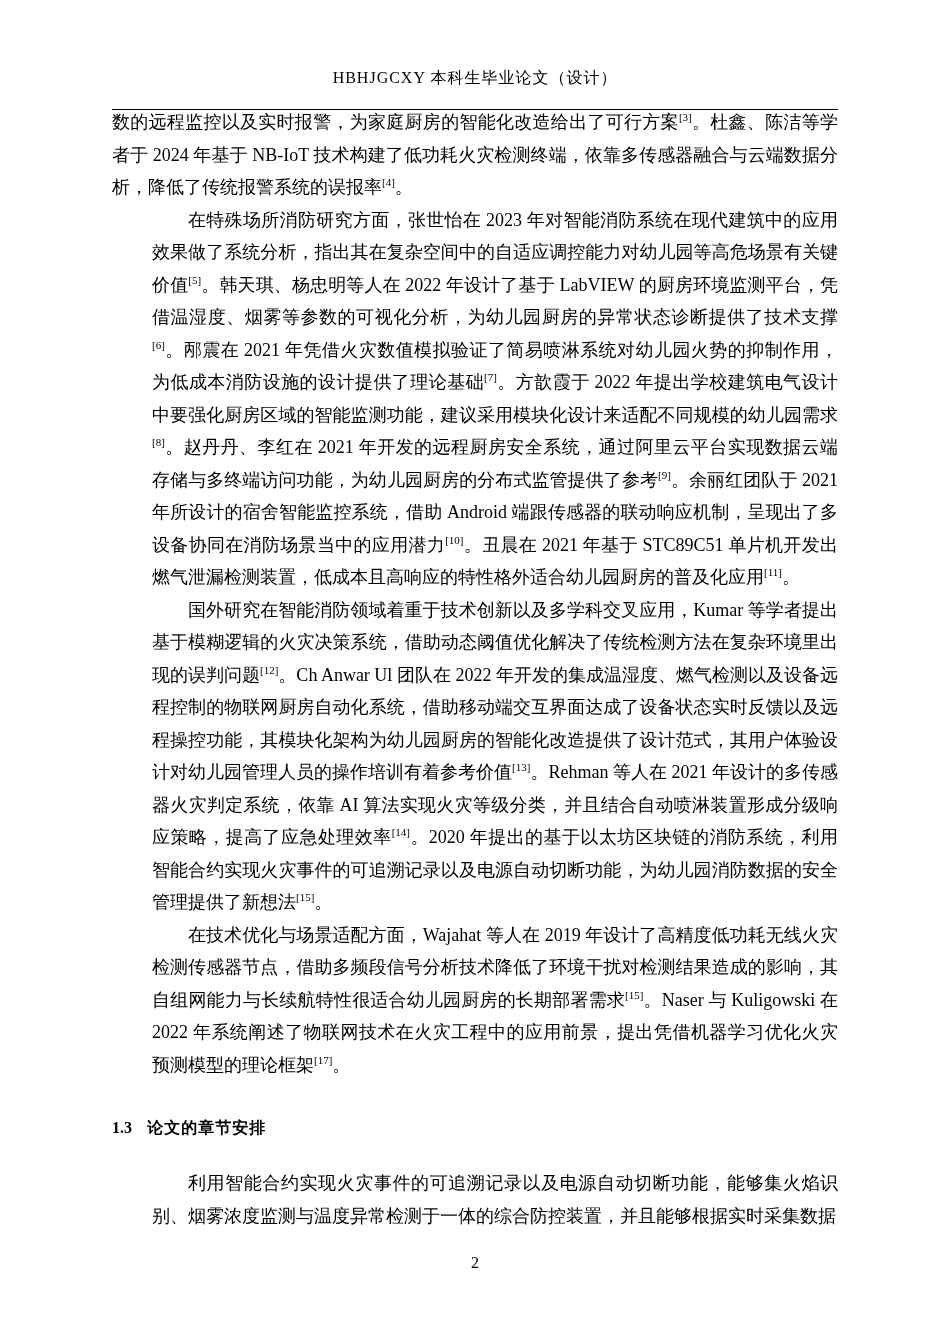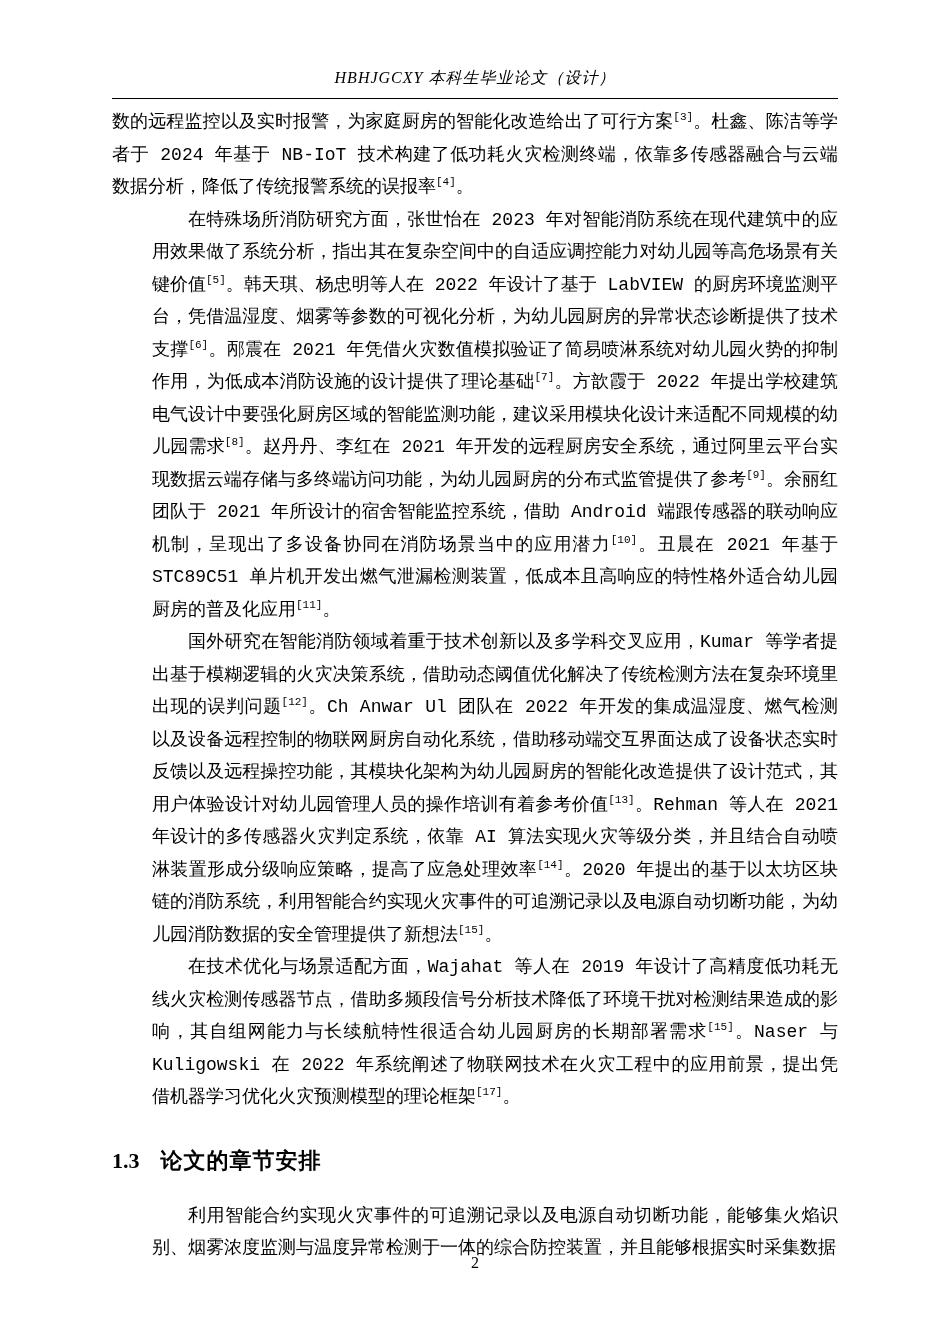--- a/index.html
+++ b/index.html
@@ -22,50 +22,48 @@
     top: 0;
     left: 112px;
     right: 112px;
     padding-top: 68px;
     text-align: center;
   }
   .header-text {
     display: block;
     font-size: 16px;
     letter-spacing: 1px;
-    padding-bottom: 9px;
+    padding-bottom: 20px;
     border-bottom: 1.5px solid #000000;
-    font-style: italic;
   }
   .page-body {
     position: absolute;
     top: 106px;
     left: 112px;
     right: 112px;
   }
   .para {
     margin: 0;
     font-size: 18px;
     line-height: 32.5px;
     text-align: justify;
     text-justify: inter-ideograph;
-    font-family: Liberation Mono, monospace;
   }
   .para.indent {
     text-indent: 2em;
     margin-left: 40px;
   }
   .para sup.cite {
     font-size: 11px;
     line-height: 0;
     vertical-align: super;
   }
   .section-heading {
     margin: 32px 0 24px 0;
-    font-size: 22px;
+    font-size: 16px;
     font-weight: bold;
     line-height: 30px;
   }
   .section-heading .sec-num {
     font-family: "Liberation Serif", "DejaVu Serif", serif;
     margin-right: 0.95em;
   }
   .section-heading .sec-title {
     font-family: "Liberation Sans", "DejaVu Sans", sans-serif;
     letter-spacing: 1px;

